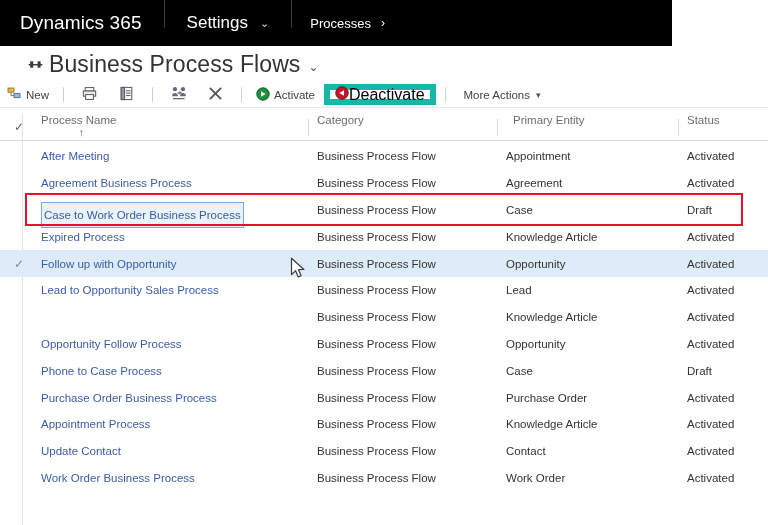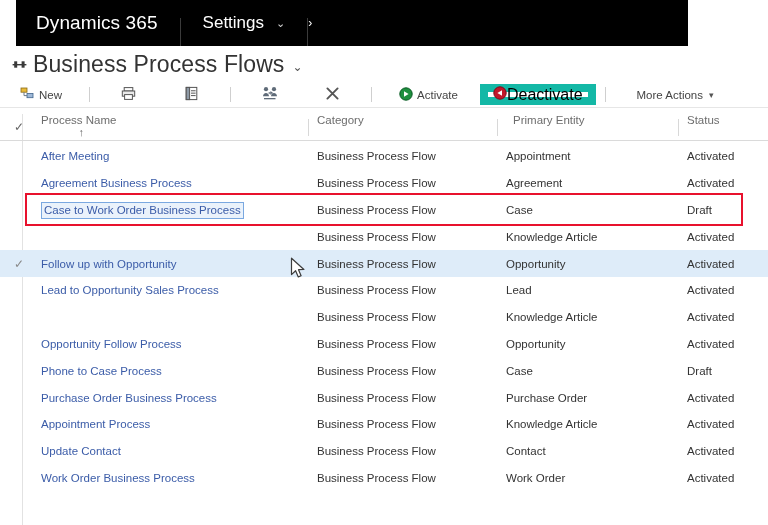--- a/index.html
+++ b/index.html
@@ -16,23 +16,22 @@
   }
 
   
   .topnav {
     position: absolute;
     top: 0; left: 0;
     width: 672px;
     height: 46px;
     background: #000000;
     display: flex;
-    align-items: flex-end;
-    box-sizing: border-box;
-    margin-left: 16px;
+    align-items: flex-start;
+    box-sizing: border-box;
   }
   .topnav-brand {
     color: #ffffff;
     font-size: 19px;
     font-weight: 400;
     padding: 0 22px 0 20px;
     letter-spacing: .1px;
     height: 46px;
     display: flex;
     align-items: center;
@@ -76,21 +75,21 @@
 
   
   .titlebar {
     position: absolute;
     top: 46px; left: 0;
     width: 752px;
     height: 36px;
     background: #ffffff;
     display: flex;
     align-items: center;
-    padding-left: 9px;
+    padding-left: 25px;
     box-sizing: border-box;
   }
   .pin-icon {
     width: 20px;
     height: 20px;
     display: inline-flex;
     align-items: center;
     justify-content: center;
     color: #333;
     margin-right: 4px;
@@ -120,41 +119,41 @@
     align-items: center;
     box-sizing: border-box;
   }
   .cmd-item {
     display: flex;
     align-items: center;
     height: 25px;
     font-size: 11.5px;
     color: #444444;
     white-space: nowrap;
-    padding: 0 20px;
+    padding: 0 7px;
   }
   .cmd-item .lbl { margin-left: 4px; }
   .cmd-div {
     width: 1px;
     height: 15px;
     background: #cfcfcf;
     margin: 0 7px;
   }
   .cmd-icononly {
     display: flex;
     align-items: center;
     justify-content: center;
     width: 23px;
     height: 22px;
   }
   .deactivate-wrap {
     position: relative;
     display: flex;
     align-items: center;
-    border: 8px solid #14b8a6;
+    border: 6px solid #14b8a6;
     height: 21px;
     padding: 0 5px;
     box-sizing: border-box;
     margin: 0 2px;
   }
   .cmdbar-underline {
     position: absolute;
     top: 107px; left: 0;
     width: 768px;
     height: 1px;
@@ -239,21 +238,21 @@
     height: 26.8px;
     display: flex;
     align-items: center;
     color: #8a8a8a;
     font-size: 12px;
   }
   .c-name.focused {
     border: 1px solid #7aa8e0;
     background: #eaf2fb;
     padding: 0 2px;
-    height: 17px;
+    height: 26px;
     top: 5px;
     box-sizing: border-box;
   }
 
   
   .row-highlight {
     position: absolute;
     border: 2px solid #e8112d;
     pointer-events: none;
     box-sizing: border-box;
@@ -267,20 +266,21 @@
 </style>
 </head>
 <body>
 
 <div class="topnav">
   <div class="topnav-brand">Dynamics 365</div>
   <div class="topnav-sep"></div>
   <div class="topnav-app">Settings</div>
   <div class="topnav-app-caret">⌄</div>
   <div class="topnav-sep"></div>
+  <div class="topnav-crumb">Processes</div>
   <div class="topnav-crumb-caret">›</div>
 </div>
 
 <div class="titlebar">
   <span class="pin-icon">
     <svg width="17" height="17" viewBox="0 0 17 17" aria-hidden="true">
       <g fill="#3a3a3a">
         <rect x="3.2" y="5.3" width="3.0" height="6.4"></rect>
         <rect x="10.6" y="5.3" width="3.0" height="6.4"></rect>
         <rect x="1.6" y="8.0" width="13.8" height="1.4"></rect>
@@ -418,20 +418,21 @@
         <div class="cell c-stat">Activated</div>
       </div>
       <div class="row">
         <div class="cell c-name focused">Case to Work Order Business Process</div>
         <div class="cell c-cat">Business Process Flow</div>
         <div class="cell c-ent">Case</div>
         <div class="cell c-stat">Draft</div>
       </div>
       <div class="row-highlight" style="left: 25px; width: 718px; top: 51.6px; height: 33.8px;"></div>
       <div class="row">
+        <div class="cell c-name">Expired Process</div>
         <div class="cell c-cat">Business Process Flow</div>
         <div class="cell c-ent">Knowledge Article</div>
         <div class="cell c-stat">Activated</div>
       </div>
       <div class="row selected">
         <div class="row-check">✓</div>
         <div class="cell c-name">Follow up with Opportunity</div>
         <div class="cell c-cat">Business Process Flow</div>
         <div class="cell c-ent">Opportunity</div>
         <div class="cell c-stat">Activated</div>

